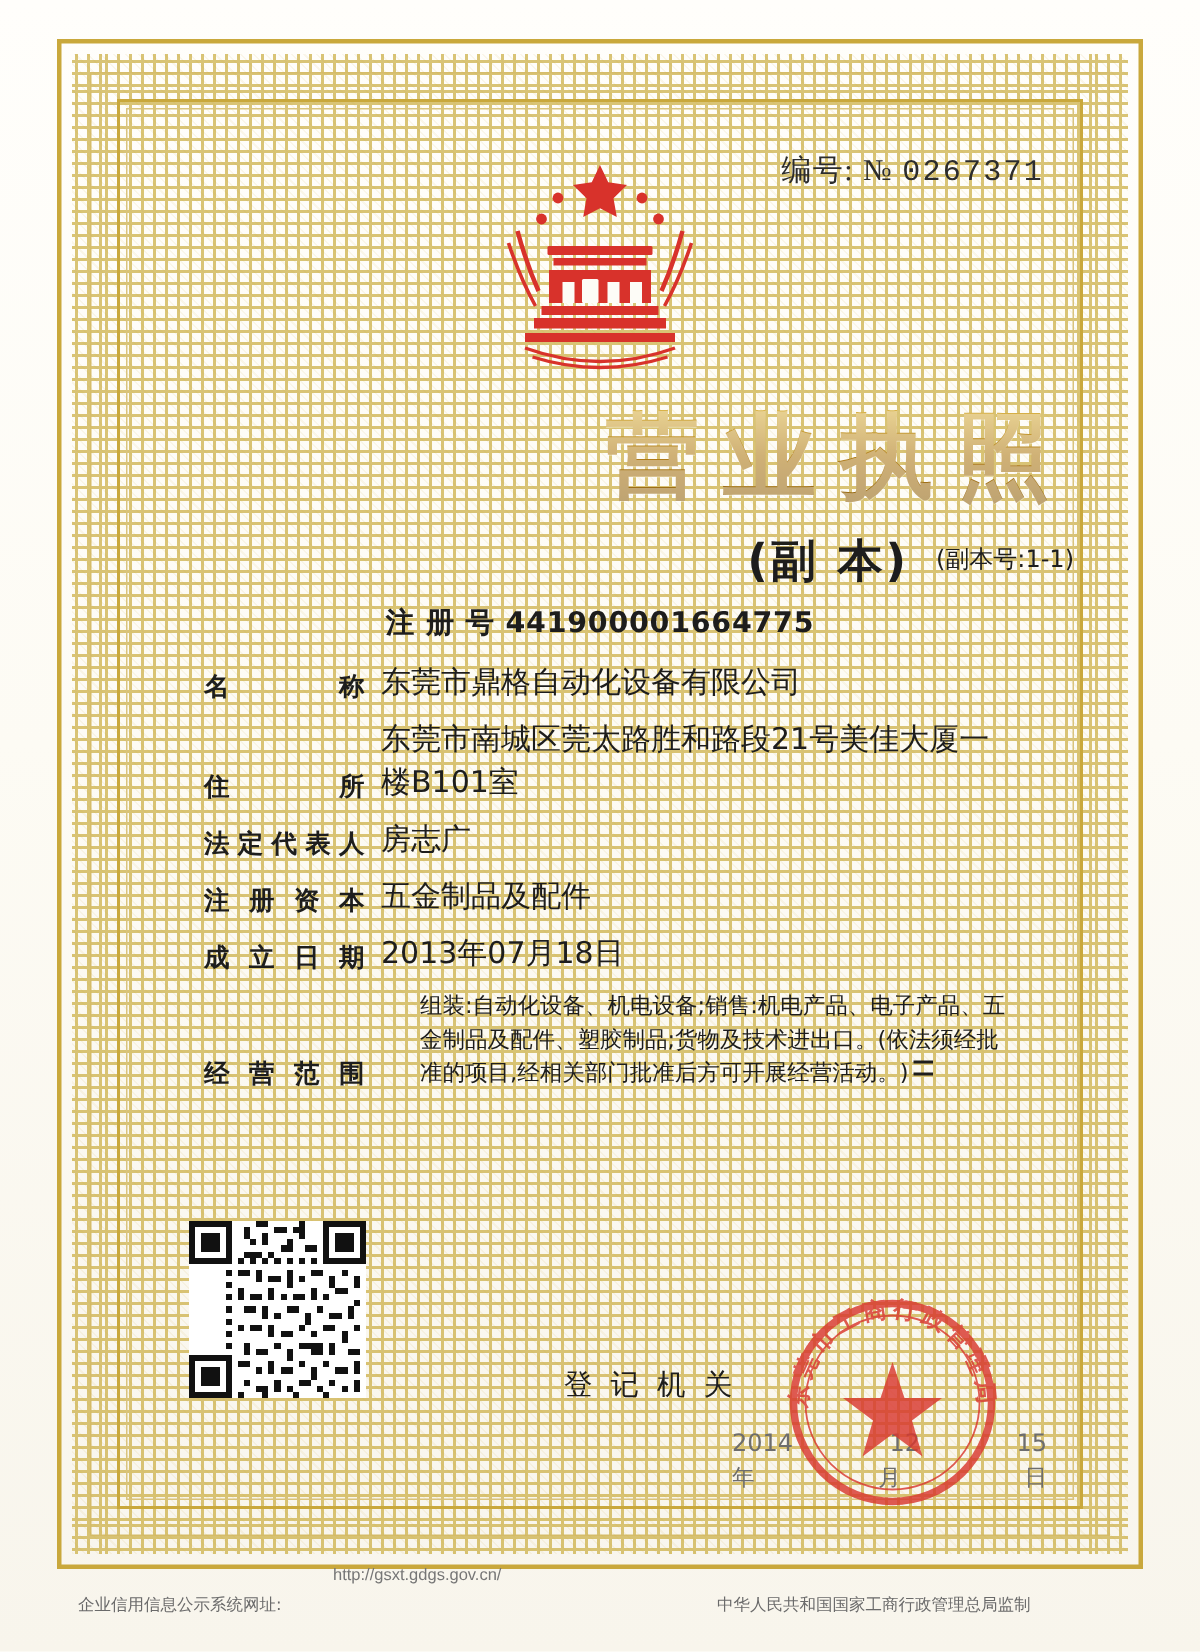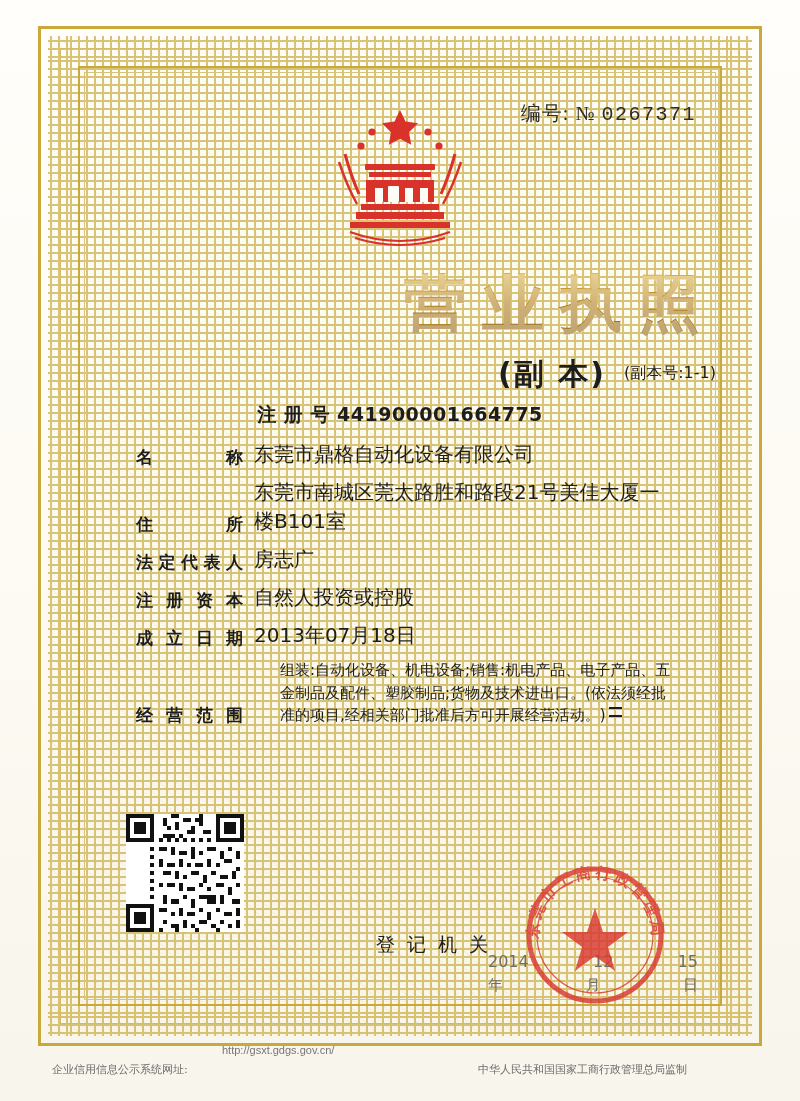--- a/index.html
+++ b/index.html
@@ -229,21 +229,21 @@
     left: 42px;
     top: 742px;
     width: 118px;
     height: 118px;
     background-color: #fff;
   }
 
   .authority {
     position: absolute;
     left: 292px;
-    top: 860px;
+    top: 838px;
     font-size: 19px;
     font-family: "DejaVu Sans", sans-serif;
     letter-spacing: 3px;
     color: #1d1d1d;
   }
 
   .date-row {
     position: absolute;
     left: 404px;
     top: 880px;
@@ -391,21 +391,21 @@
         <div class="field-value">东莞市南城区莞太路胜和路段21号美佳大厦一楼B101室</div>
       </div>
 
       <div class="field">
         <div class="field-label">法定代表人</div>
         <div class="field-value">房志广</div>
       </div>
 
       <div class="field">
         <div class="field-label">注册资本</div>
-        <div class="field-value">自然人投资或控股</div>
+        <div class="field-value">五金制品及配件</div>
       </div>
 
       <div class="field">
         <div class="field-label">成立日期</div>
         <div class="field-value">2013年07月18日</div>
       </div>
 
 
       <div class="field">
         <div class="field-label">经营范围</div>

